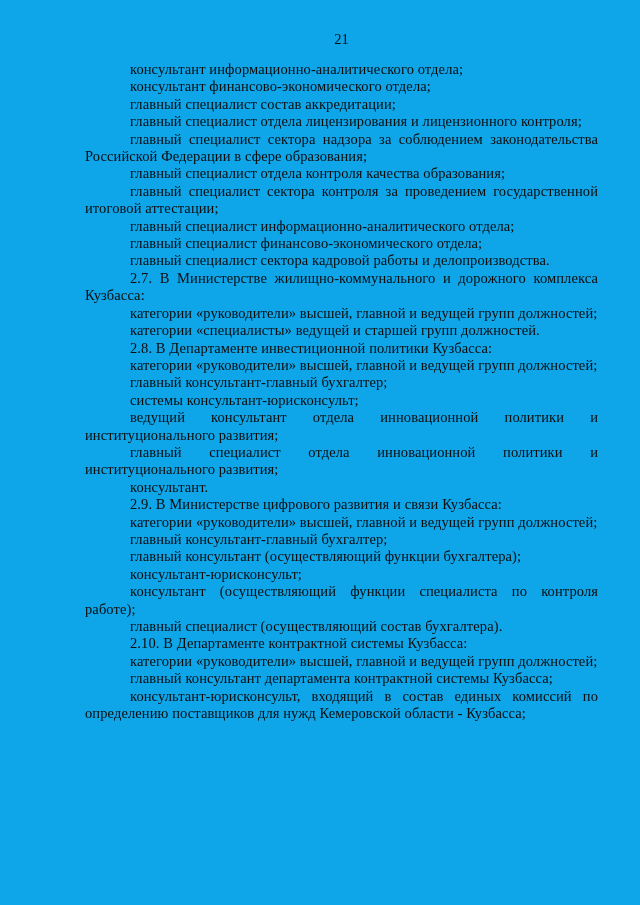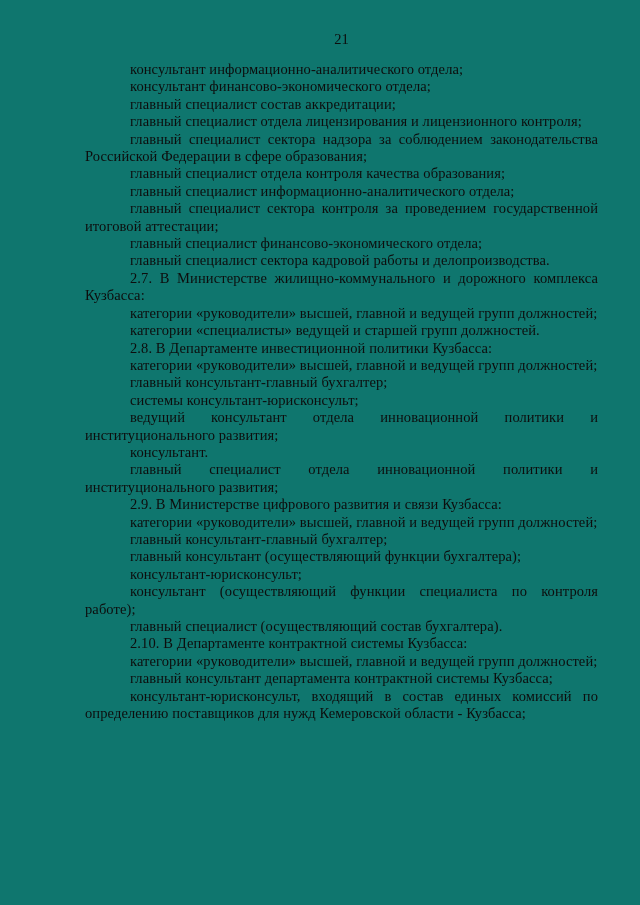--- a/index.html
+++ b/index.html
@@ -4,21 +4,21 @@
 <style>
   html, body {
     margin: 0;
     padding: 0;
     background: #ffffff;
   }
   .page {
     position: relative;
     width: 640px;
     height: 905px;
-    background: #0f766e;
+    background: #0ea5e9;
     overflow: hidden;
     font-family: "Liberation Serif", "DejaVu Serif", serif;
     color: #0d0d0d;
     -webkit-font-smoothing: antialiased;
   }
   .page-number {
     position: absolute;
     top: 31px;
     left: 85px;
     width: 513px;
@@ -50,34 +50,34 @@
 
   <div class="page-number">21</div>
 
   <div class="doc-body">
     <p>консультант информационно-аналитического отдела;</p>
     <p>консультант финансово-экономического отдела;</p>
     <p>главный специалист состав аккредитации;</p>
     <p>главный специалист отдела лицензирования и лицензионного контроля;</p>
     <p>главный специалист сектора надзора за соблюдением законодательства Российской Федерации в сфере образования;</p>
     <p>главный специалист отдела контроля качества образования;</p>
+    <p>главный специалист сектора контроля за проведением государственной итоговой аттестации;</p>
     <p>главный специалист информационно-аналитического отдела;</p>
-    <p>главный специалист сектора контроля за проведением государственной итоговой аттестации;</p>
     <p>главный специалист финансово-экономического отдела;</p>
     <p>главный специалист сектора кадровой работы и делопроизводства.</p>
     <p>2.7. В Министерстве жилищно-коммунального и дорожного комплекса Кузбасса:</p>
     <p>категории «руководители» высшей, главной и ведущей групп должностей;</p>
     <p>категории «специалисты» ведущей и старшей групп должностей.</p>
     <p>2.8. В Департаменте инвестиционной политики Кузбасса:</p>
     <p>категории «руководители» высшей, главной и ведущей групп должностей;</p>
     <p>главный консультант-главный бухгалтер;</p>
     <p>системы консультант-юрисконсульт;</p>
     <p>ведущий консультант отдела инновационной политики и институционального развития;</p>
+    <p>главный специалист отдела инновационной политики и институционального развития;</p>
     <p>консультант.</p>
-    <p>главный специалист отдела инновационной политики и институционального развития;</p>
     <p>2.9. В Министерстве цифрового развития и связи Кузбасса:</p>
     <p>категории «руководители» высшей, главной и ведущей групп должностей;</p>
     <p>главный консультант-главный бухгалтер;</p>
     <p>главный консультант (осуществляющий функции бухгалтера);</p>
     <p>консультант-юрисконсульт;</p>
     <p>консультант (осуществляющий функции специалиста по контроля работе);</p>
     <p>главный специалист (осуществляющий состав бухгалтера).</p>
     <p>2.10. В Департаменте контрактной системы Кузбасса:</p>
     <p>категории «руководители» высшей, главной и ведущей групп должностей;</p>
     <p>главный консультант департамента контрактной системы Кузбасса;</p>

